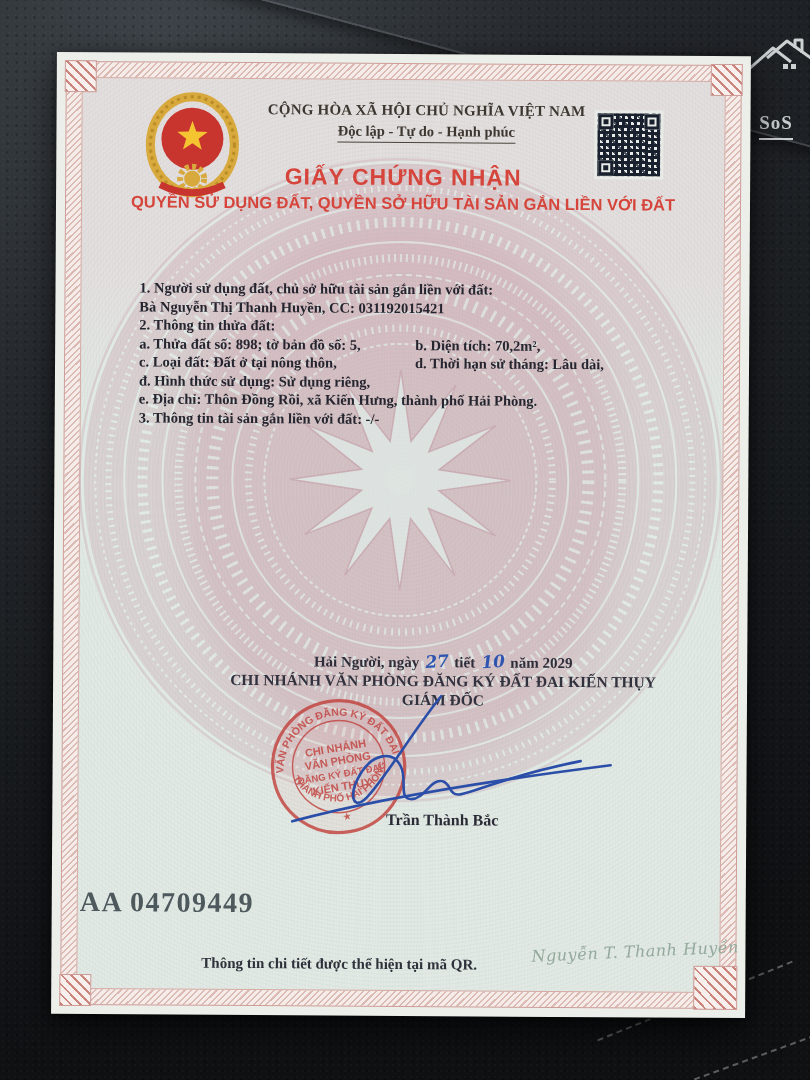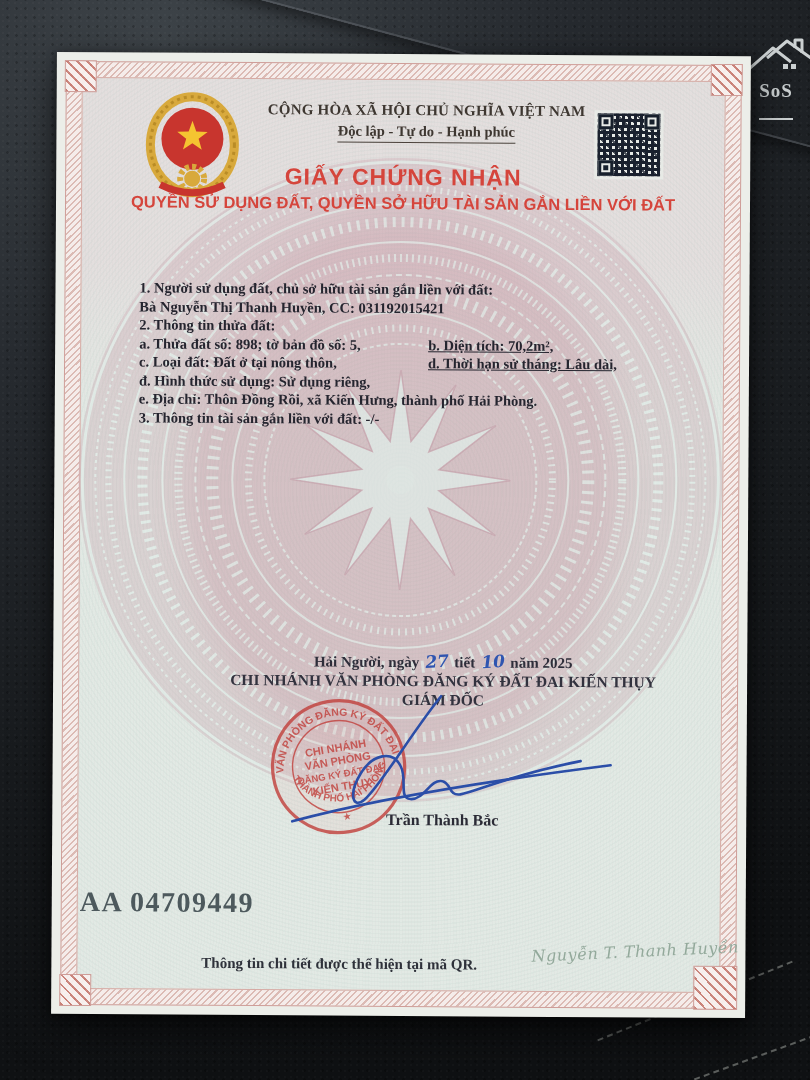--- a/index.html
+++ b/index.html
@@ -26,21 +26,21 @@
     border-bottom:2px solid rgba(110,116,122,.45);
     box-shadow:0 6px 14px rgba(0,0,0,.45);
   }
   .stitch { position:absolute; border-top:2px dashed rgba(215,220,214,.38); width:210px; }
   .stitch.s1 { left:590px; top:1000px; transform:rotate(-22deg); }
   .stitch.s2 { left:640px; top:1060px; transform:rotate(-20deg); }
 
   
   .sos-logo { position:absolute; top:36px; right:-16px; width:100px; height:100px; color:#ccd1d2; text-align:center; }
   .sos-logo svg { display:block; margin:0 auto; }
-  .sos-text { font-family:"Liberation Serif",serif; font-weight:bold; font-size:19px; letter-spacing:1px; border-bottom:2px solid #ccd1d2; display:inline-block; padding-bottom:16px; }
+  .sos-text { font-family:"Liberation Serif",serif; font-weight:bold; font-size:19px; letter-spacing:1px; border-bottom:2px solid #ccd1d2; display:inline-block; padding-bottom:4px;margin-top:32px; }
 
   
   .paper {
     position:absolute; left:54px; top:54px; width:694px; height:962px;
     background:#eceee9;
     transform:rotate(.35deg);
     box-shadow:0 14px 40px rgba(0,0,0,.65), 0 2px 8px rgba(0,0,0,.5);
   }
   .frame-band {
     position:absolute; inset:9px; z-index:1;
@@ -92,21 +92,21 @@
   .title1 { position:absolute; left:0; top:110px; width:100%; text-align:center; z-index:3;
     font-family:"Liberation Sans","DejaVu Sans",sans-serif; font-weight:800; font-size:23px; letter-spacing:1px; color:#d5453c; }
   .title2 { position:absolute; left:0; top:140px; width:100%; text-align:center; z-index:3;
     font-family:"Liberation Sans","DejaVu Sans",sans-serif; font-weight:800; font-size:16.5px; color:#d5453c; }
 
   
   .body-block { position:absolute; left:84px; top:226px; width:578px; z-index:3;
     font-size:14.5px; font-weight:600; color:#25252f; line-height:18.5px; }
   .body-block .b { font-weight:bold; }
   .two-col { position:relative; }
-  .col-right { position:absolute; left:289px; top:0;text-decoration:underline; }
+  .col-right { position:absolute; left:276px; top:0; }
 
   
   .signing { position:absolute; left:88px; top:597px; width:604px; text-align:center; z-index:3; color:#2e2e3a; }
   .date-line { font-size:15px; font-weight:600; }
   .hand-blue { font-family:"DejaVu Serif",serif; font-style:italic; font-weight:bold; color:#2f55b0; font-size:17px; display:inline-block; transform:rotate(-4deg); padding:0 2px; }
   .org-line { font-size:15.5px; font-weight:bold; margin-top:1px; color:#32323e; }
   .role-line { font-size:15.5px; font-weight:bold; margin-top:1px; color:#32323e; }
   .signer { position:absolute; left:88px; top:757px; width:604px; text-align:center; z-index:6;
     font-size:16px; font-weight:bold; color:#2b2b36; }
 
@@ -212,21 +212,21 @@
     <div>e. Địa chỉ: Thôn Đồng Rồi, xã Kiến Hưng, thành phố Hải Phòng.</div>
     <div class="b">3. Thông tin tài sản gắn liền với đất: -/-</div>
   </div>
 
   <div class="signing">
     <div class="date-line">
       <span>Hải Người, ngày</span>
       <span class="hand-blue">27</span>
       <span>tiết</span>
       <span class="hand-blue">10</span>
-      <span>năm 2025</span>
+      <span>năm 2029</span>
     </div>
     <div class="org-line">CHI NHÁNH VĂN PHÒNG ĐĂNG KÝ ĐẤT ĐAI KIẾN THỤY</div>
     <div class="role-line">GIÁM ĐỐC</div>
   </div>
 
   <svg class="stamp" width="146" height="146" viewBox="0 0 146 146">
     <g opacity=".88">
       <circle cx="73" cy="73" r="66" fill="rgba(219,120,115,.10)" stroke="#c2413d" stroke-width="3.2"></circle>
       <circle cx="73" cy="73" r="46" fill="none" stroke="#c2413d" stroke-width="1.4"></circle>
       <defs>

